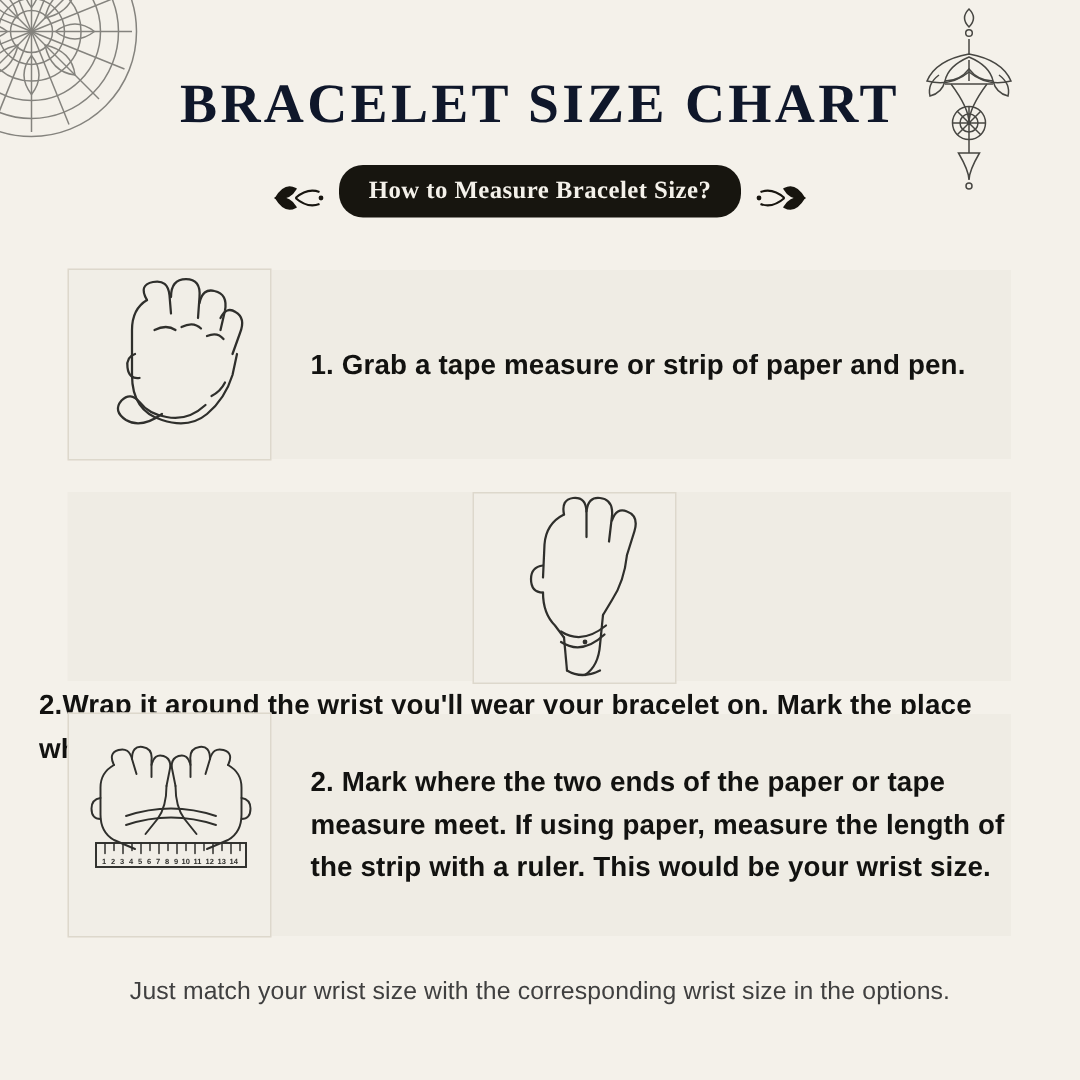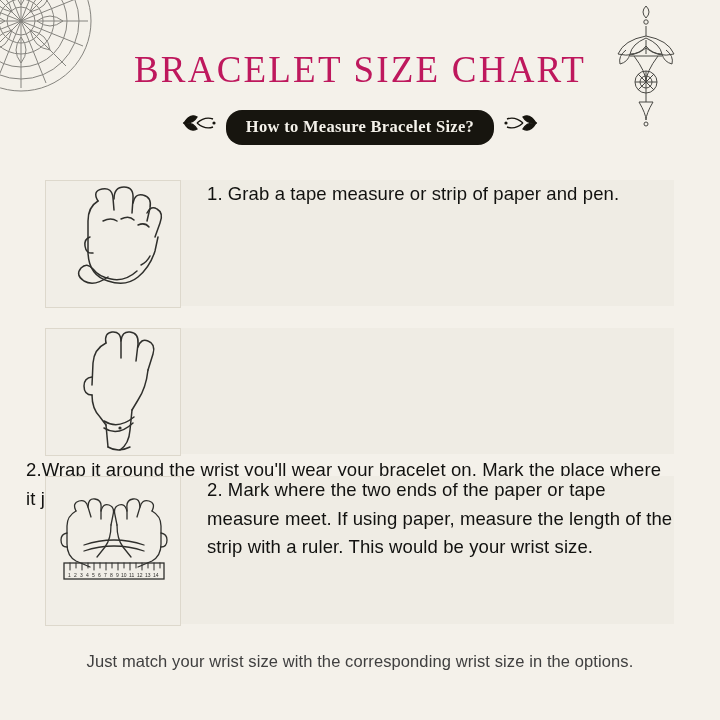--- a/index.html
+++ b/index.html
@@ -47,32 +47,32 @@
 
   
   .title {
     position: absolute;
     top: 48px;
     left: 0;
     width: 720px;
     text-align: center;
     font-family: "Liberation Serif", serif;
     font-size: 37px;
-    font-weight: normal;
+    font-weight: bold;
     letter-spacing: 2.2px;
-    color: #be185d;
+    color: #0f172a;
   }
 
   .subtitle-row {
     position: absolute;
     top: 110px;
     left: 0;
     width: 720px;
     display: flex;
-    align-items: flex-start;
+    align-items: flex-end;
     justify-content: center;
     gap: 10px;
   }
 
   .flourish {
     width: 34px;
     height: 26px;
     flex: none;
   }
 
@@ -92,22 +92,23 @@
   .steps {
     position: absolute;
     top: 180px;
     left: 0;
     width: 720px;
   }
 
   .step {
     position: relative;
     display: flex;
-    align-items: flex-start;
+    align-items: center;
     margin-bottom: 22px;
+    font-weight: bold;
   }
 
   .step-band {
     position: absolute;
     left: 45px;
     right: 46px;
     top: 0;
     bottom: 0;
     background: #efece4;
   }

